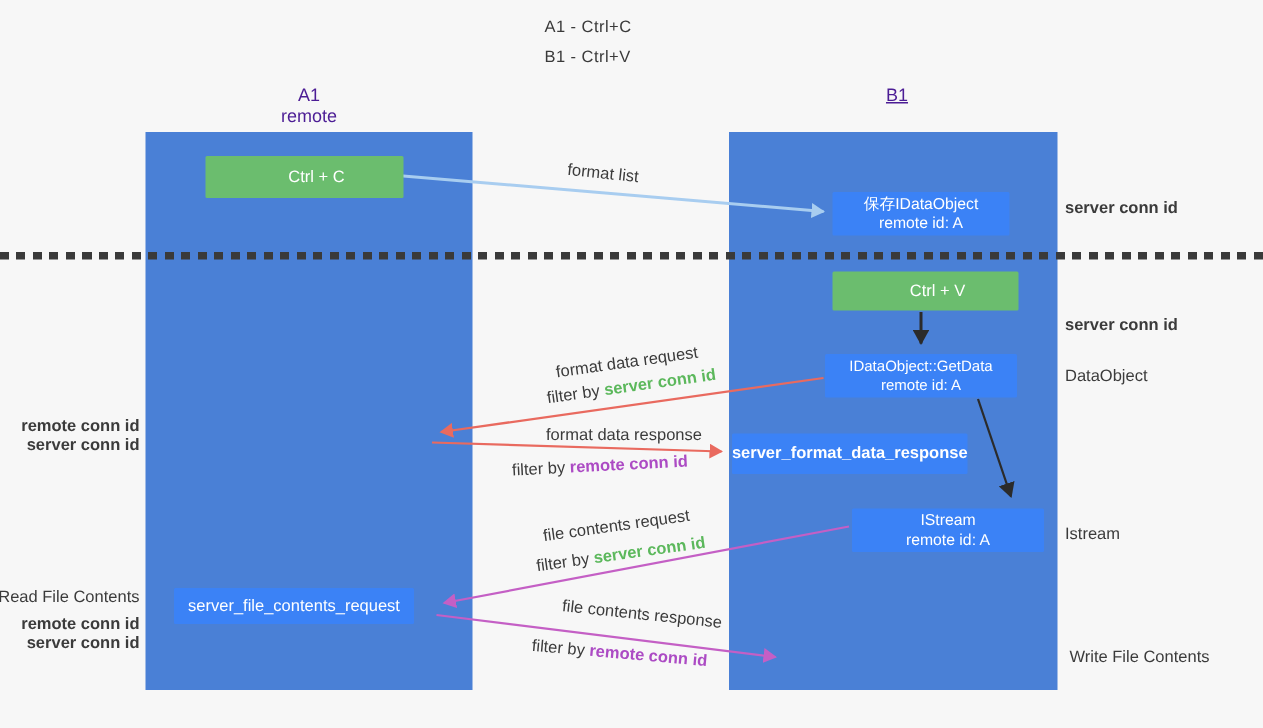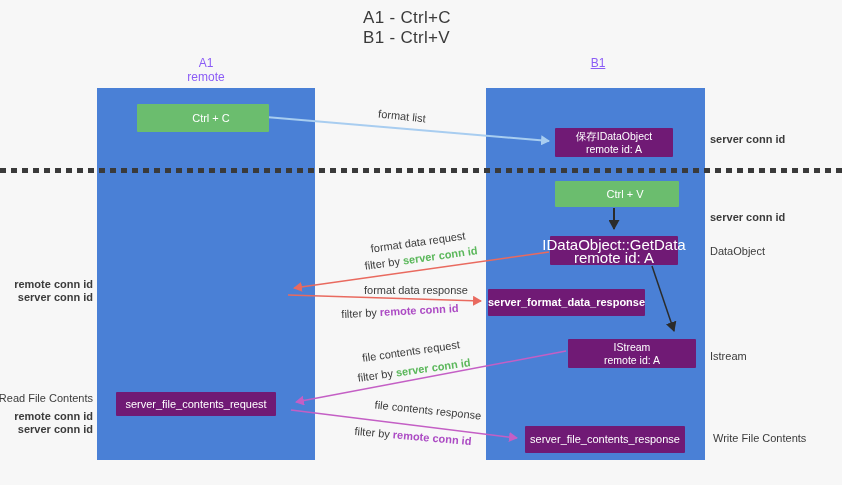--- a/index.html
+++ b/index.html
@@ -1,34 +1,34 @@
 <!DOCTYPE html>
 <html><head>
 <meta charset="utf-8">
 <style>
   html,body{margin:0;padding:0;}
   body{font-family:"Liberation Sans",sans-serif;background:#f7f7f7;}
   .canvas{position:relative;width:842px;height:485px;background:#f7f7f7;overflow:hidden;}
 
-  .title-block{position:absolute;left:363px;top:8px;font-size:17px;color:#3a3a3a;line-height:20px;letter-spacing:.3px;}
-  .lane-header{position:absolute;width:120px;text-align:center;font-size:12px;color:#8b5cf6;line-height:14px;top:56px;}
+  .title-block{position:absolute;left:363px;top:8px;font-size:11px;color:#3a3a3a;line-height:20px;letter-spacing:.3px;}
+  .lane-header{position:absolute;width:120px;text-align:center;font-size:12px;color:#4c1d95;line-height:14px;top:56px;}
   .lane-header.left{left:146px;}
   .lane-header.right{left:538px;text-decoration:underline;}
 
   .lane{position:absolute;top:88px;height:372px;background:#4a80d6;}
   .lane.left{left:97px;width:218px;}
   .lane.right{left:486px;width:219px;}
 
   .divider{position:absolute;left:0;top:168px;width:842px;height:5px;
     background:repeating-linear-gradient(to right,#3a3a3a 0 6px,transparent 6px 11px);}
 
   .box{position:absolute;display:flex;flex-direction:column;align-items:center;justify-content:center;
     color:#ffffff;font-size:11px;text-align:center;line-height:13px;border-radius:1px;}
   .box.green{background:#6bbd6e;padding-left:16px;}
-  .box.orange{background:#701a75;}
+  .box.orange{background:#3b82f6;}
 
   .flabel{position:absolute;font-size:11px;color:#3b3b3b;white-space:nowrap;transform:translate(-50%,-50%);}
   .key-green{color:#5cb85c;font-weight:bold;}
   .key-purple{color:#ac4bc4;font-weight:bold;}
 
   .annot{position:absolute;font-size:11px;color:#3b3b3b;white-space:nowrap;}
   .annot.right-side{left:710px;}
   .annot.left-side{right:749px;text-align:right;}
 
   svg.arrows{position:absolute;left:0;top:0;pointer-events:none;}
@@ -86,42 +86,39 @@
 
   <div class="box orange" style="left:555px;top:128px;width:118px;height:29px;font-size:10.5px;">
     <div>保存IDataObject</div>
     <div>remote id: A</div>
   </div>
 
   <div class="box green" style="left:555px;top:181px;width:108px;height:26px;">
     <div>Ctrl + V</div>
   </div>
 
-  <div class="box orange" style="left:550px;top:236px;width:128px;height:29px;font-size:15px;">
+  <div class="box orange" style="left:550px;top:236px;width:128px;height:29px;font-size:10px;">
     <div>IDataObject::GetData</div>
     <div>remote id: A</div>
   </div>
 
 
   <div class="box orange" style="left:488px;top:289px;width:157px;height:27px;font-weight:bold;">
     <div>server_format_data_response</div>
   </div>
 
   <div class="box orange" style="left:568px;top:339px;width:128px;height:29px;font-size:10.5px;">
     <div>IStream</div>
     <div>remote id: A</div>
   </div>
 
   <div class="box orange" style="left:116px;top:392px;width:160px;height:24px;">
     <div>server_file_contents_request</div>
   </div>
 
-  <div class="box orange" style="left:525px;top:426px;width:160px;height:27px;">
-    <div>server_file_contents_response</div>
-  </div>
 
   <div class="flabel" style="left:402px;top:116px;transform:translate(-50%,-50%) rotate(6deg);">format list</div>
 
   <div class="flabel" style="left:418px;top:242px;transform:translate(-50%,-50%) rotate(-8deg);">format data request</div>
   <div class="flabel" style="left:421px;top:258px;transform:translate(-50%,-50%) rotate(-8deg);">
     <span>filter by </span><span class="key-green">server conn id</span>
   </div>
 
   <div class="flabel" style="left:416px;top:290px;">format data response</div>
   <div class="flabel" style="left:400px;top:311px;transform:translate(-50%,-50%) rotate(-3deg);">

